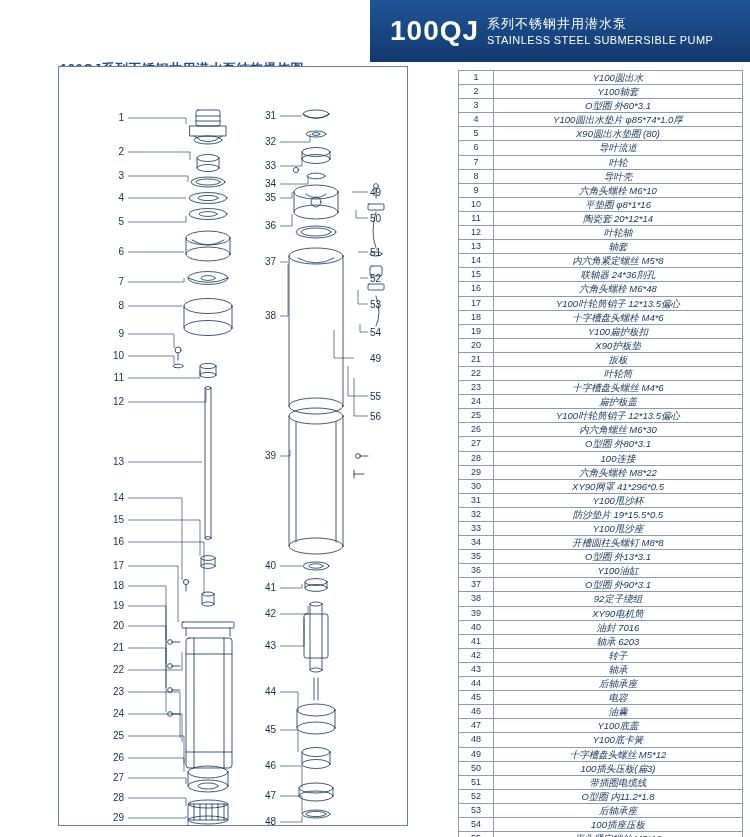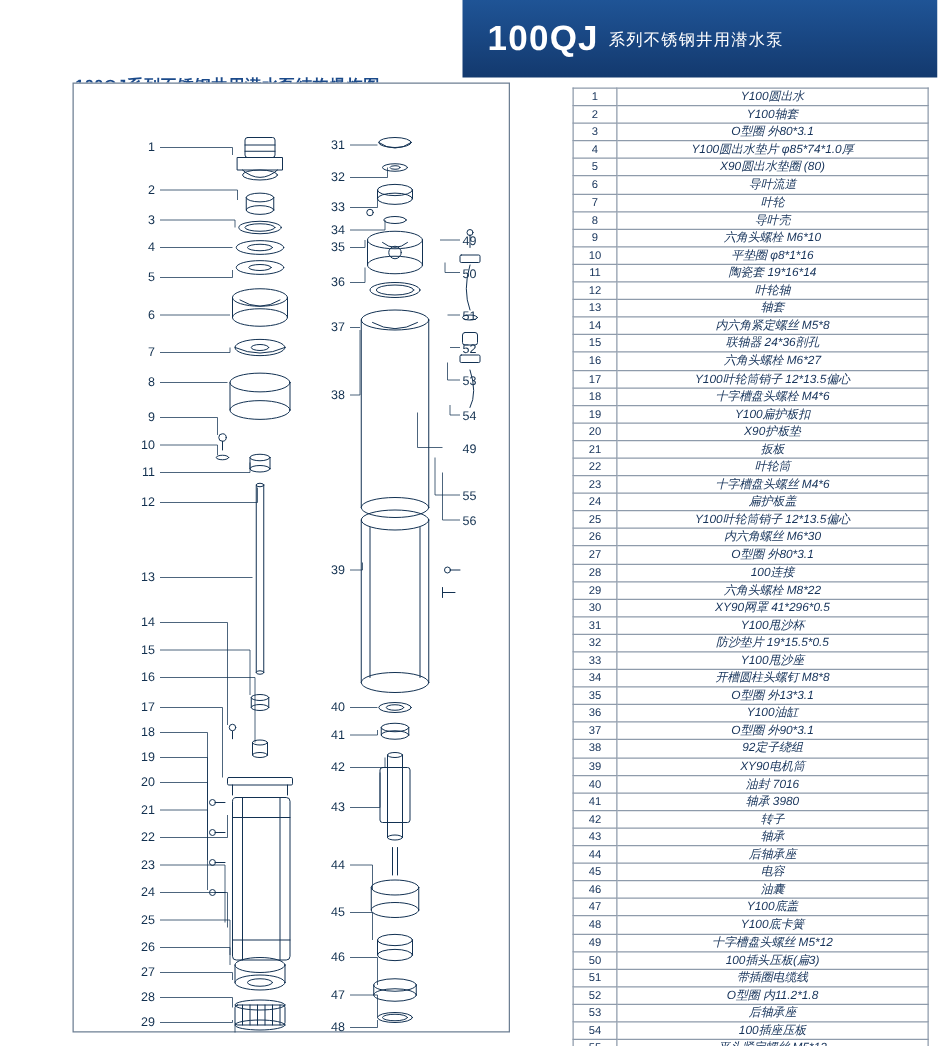--- a/index.html
+++ b/index.html
@@ -118,20 +118,21 @@
     fill: #12304f;
   }
 </style>
 </head>
 <body>
 
 <div id="header-banner">
   <div class="model">100QJ</div>
   <div class="titles">
     <div class="title-cn">系列不锈钢井用潜水泵</div>
+    <div class="title-en">STAINLESS STEEL SUBMERSIBLE PUMP</div>
   </div>
 </div>
 
 <div id="diagram-title">100QJ系列不锈钢井用潜水泵结构爆炸图</div>
 
 <div id="diagram-box"></div>
 
 <svg id="diagram-svg" viewBox="0 0 350 760">
   <g stroke="#123152" stroke-width="0.8" fill="none" stroke-linecap="round">
 
@@ -449,41 +450,41 @@
       <tr>
         <td class="num">9</td>
         <td class="desc">六角头螺栓 M6*10</td>
       </tr>
       <tr>
         <td class="num">10</td>
         <td class="desc">平垫圈 φ8*1*16</td>
       </tr>
       <tr>
         <td class="num">11</td>
-        <td class="desc">陶瓷套 19*16*14</td>
+        <td class="desc">陶瓷套 20*12*14</td>
       </tr>
       <tr>
         <td class="num">12</td>
         <td class="desc">叶轮轴</td>
       </tr>
       <tr>
         <td class="num">13</td>
         <td class="desc">轴套</td>
       </tr>
       <tr>
         <td class="num">14</td>
         <td class="desc">内六角紧定螺丝 M5*8</td>
       </tr>
       <tr>
         <td class="num">15</td>
         <td class="desc">联轴器 24*36剖孔</td>
       </tr>
       <tr>
         <td class="num">16</td>
-        <td class="desc">六角头螺栓 M6*27</td>
+        <td class="desc">六角头螺栓 M6*48</td>
       </tr>
       <tr>
         <td class="num">17</td>
         <td class="desc">Y100叶轮筒销子 12*13.5偏心</td>
       </tr>
       <tr>
         <td class="num">18</td>
         <td class="desc">十字槽盘头螺栓 M4*6</td>
       </tr>
       <tr>
@@ -569,21 +570,21 @@
       <tr>
         <td class="num">39</td>
         <td class="desc">XY90电机筒</td>
       </tr>
       <tr>
         <td class="num">40</td>
         <td class="desc">油封 7016</td>
       </tr>
       <tr>
         <td class="num">41</td>
-        <td class="desc">轴承 3980</td>
+        <td class="desc">轴承 6203</td>
       </tr>
       <tr>
         <td class="num">42</td>
         <td class="desc">转子</td>
       </tr>
       <tr>
         <td class="num">43</td>
         <td class="desc">轴承</td>
       </tr>
       <tr>

